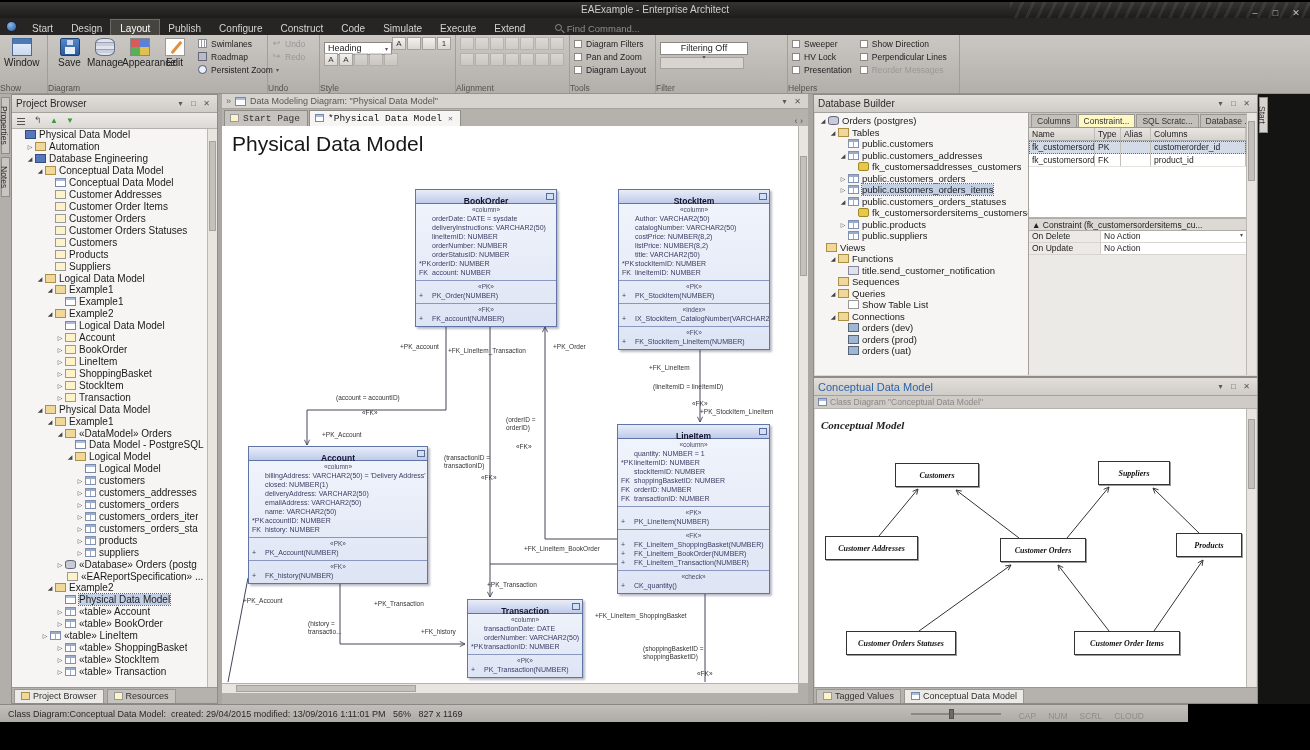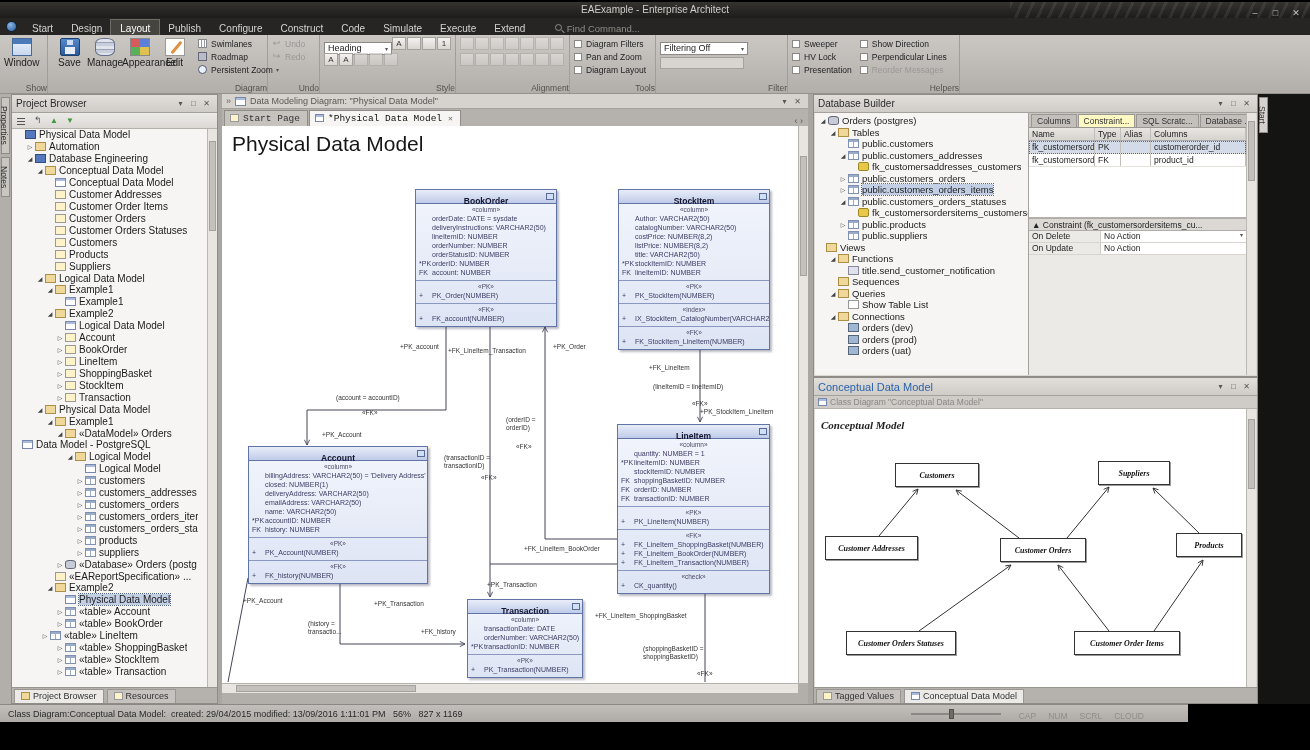--- a/index.html
+++ b/index.html
@@ -24,21 +24,21 @@
   .mtab.active { background:#46443f; outline:1px solid #6e6b65; color:#fff; }
   .findbox { display:inline-flex; align-items:center; margin-left:16px; color:#908d89; font-size:9.5px; line-height:17px; }
   .mag { width:7px; height:7px; border:1px solid #908d89; border-radius:50%; margin-right:5px; position:relative; top:-1px;}
   .mag::after { content:""; position:absolute; width:4px; height:1px; background:#908d89; left:5px; top:6px; transform:rotate(45deg); }
 
   
   .ribbon { position:absolute; top:35px; left:0; right:0; height:59px;
     background:linear-gradient(180deg,#cbc8c4,#b2afab); border-bottom:1px solid #96938f; white-space:nowrap; overflow:hidden;}
   .rgroup { position:relative; display:inline-block; vertical-align:top; height:58px;
     border-right:1px solid #a19e9a; padding:2px 4px 10px 4px; }
-  .rglabel { position:absolute; bottom:0; left:0; right:0; text-align:right; font-size:8.5px; color:#55524e; }
+  .rglabel { position:absolute; bottom:0; left:0; right:0; text-align:left; font-size:8.5px; color:#55524e; }
   .bigbtn { display:inline-block; vertical-align:top; width:35px; text-align:center; font-size:10px; color:#222; }
   .ric { width:20px; height:18px; margin:1px auto 1px auto; position:relative; }
   .ric-window { background:linear-gradient(#eaf1fa,#c8d8f0); border:1px solid #46699a; }
   .ric-window::before { content:""; position:absolute; left:0; top:0; right:0; height:5px; background:#4a7ab8; }
   .ric-save { background:linear-gradient(#5588cc,#2a5a9a); border:1px solid #1d406e; border-radius:2px; }
   .ric-save::before { content:""; position:absolute; left:6px; top:1px; width:6px; height:5px; background:#cddcf0; }
   .ric-save::after { content:""; position:absolute; left:4px; bottom:1px; width:10px; height:7px; background:#e8eef8; }
   .ric-manage { background:repeating-linear-gradient(180deg,#e0e4ec 0 3px,#9aa2b4 3px 4px,#c8cedc 4px 7px);
     border:1px solid #66708a; border-radius:40%/30%; }
   .ric-appearance { border:1px solid #888;
@@ -243,21 +243,21 @@
             <span class="arr">▾</span>
           </span><span class="chip">A</span><span class="chip"></span><span class="chip"></span><span class="chip">1</span></div><div class="rrow"><span class="chip">A</span><span class="chip">A</span><span class="chip dis"></span><span class="chip dis"></span><span class="chip dis"></span></div></div><div class="rgroup" style="width: 114px;"><div class="rglabel">Alignment</div><div class="rrow"><span class="chip dis"></span><span class="chip dis"></span><span class="chip dis"></span><span class="chip dis"></span><span class="chip dis"></span><span class="chip dis"></span><span class="chip dis"></span></div><div class="rrow"><span class="chip dis"></span><span class="chip dis"></span><span class="chip dis"></span><span class="chip dis"></span><span class="chip dis"></span><span class="chip dis"></span><span class="chip dis"></span></div></div><div class="rgroup" style="width: 86px;"><div class="rglabel">Tools</div><div class="rcheck">
           <span class="box"></span>
           <span>Diagram Filters</span>
         </div><div class="rcheck">
           <span class="box"></span>
           <span>Pan and Zoom</span>
         </div><div class="rcheck">
           <span class="box"></span>
           <span>Diagram Layout</span>
-        </div></div><div class="rgroup" style="width: 132px;"><div class="rglabel">Filter</div><div class="rcombo" style="width: 88px;">
+        </div></div><div class="rgroup" style="width: 132px;"><div class="rglabel">Filter</div><div class="rcombo" style="width: 88px; flex-direction: column;">
           <span>Filtering Off</span>
           <span class="arr">▾</span>
         </div><div class="filter-input"></div></div><div class="rgroup" style="width: 172px;"><div class="rglabel">Helpers</div><div style="display: flex;">
           <div style="margin-right: 8px;">
             <div class="rcheck">
               <span class="box"></span>
               <span>Sweeper</span>
             </div>
             <div class="rcheck">
               <span class="box"></span>
@@ -428,21 +428,21 @@
           <div class="trow" style="padding-left: 33px;">
             <span class="exp">◢</span>
             <span class="ic ic-pkg"></span>
             <span class="tlabel">Example1</span>
           </div>
           <div class="trow" style="padding-left: 43px;">
             <span class="exp">◢</span>
             <span class="ic ic-pkg"></span>
             <span class="tlabel">«DataModel» Orders</span>
           </div>
-          <div class="trow" style="">
+          <div class="trow" style="padding-left: 53px;">
             <span class="exp"></span>
             <span class="ic ic-dgm"></span>
             <span class="tlabel">Data Model - PostgreSQL</span>
           </div>
           <div class="trow" style="padding-left: 53px;">
             <span class="exp">◢</span>
             <span class="ic ic-pkg"></span>
             <span class="tlabel">Logical Model</span>
           </div>
           <div class="trow" style="padding-left: 63px;">
@@ -483,21 +483,21 @@
           <div class="trow" style="padding-left: 63px;">
             <span class="exp">▷</span>
             <span class="ic ic-tbl"></span>
             <span class="tlabel">suppliers</span>
           </div>
           <div class="trow" style="padding-left: 43px;">
             <span class="exp">▷</span>
             <span class="ic ic-db"></span>
             <span class="tlabel">«Database» Orders (postg</span>
           </div>
-          <div class="trow" style="padding-left: 33px;">
+          <div class="trow" style="padding-left: 45px;">
             <span class="exp"></span>
             <span class="ic ic-el"></span>
             <span class="tlabel">«EAReportSpecification» ...</span>
           </div>
           <div class="trow" style="padding-left: 33px;">
             <span class="exp">◢</span>
             <span class="ic ic-pkg"></span>
             <span class="tlabel">Example2</span>
           </div>
           <div class="trow sel" style="padding-left: 43px;">

